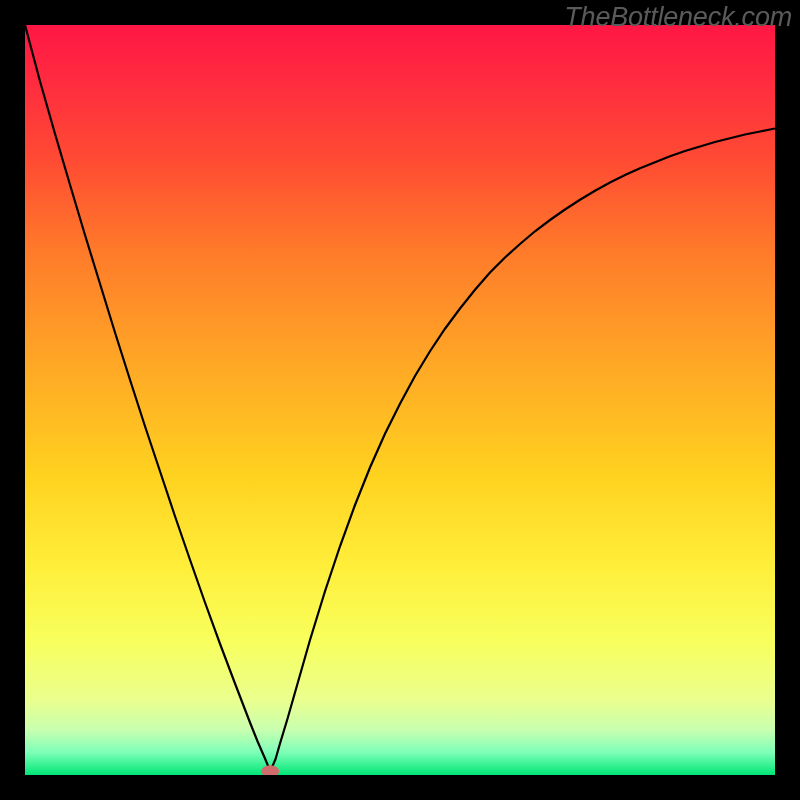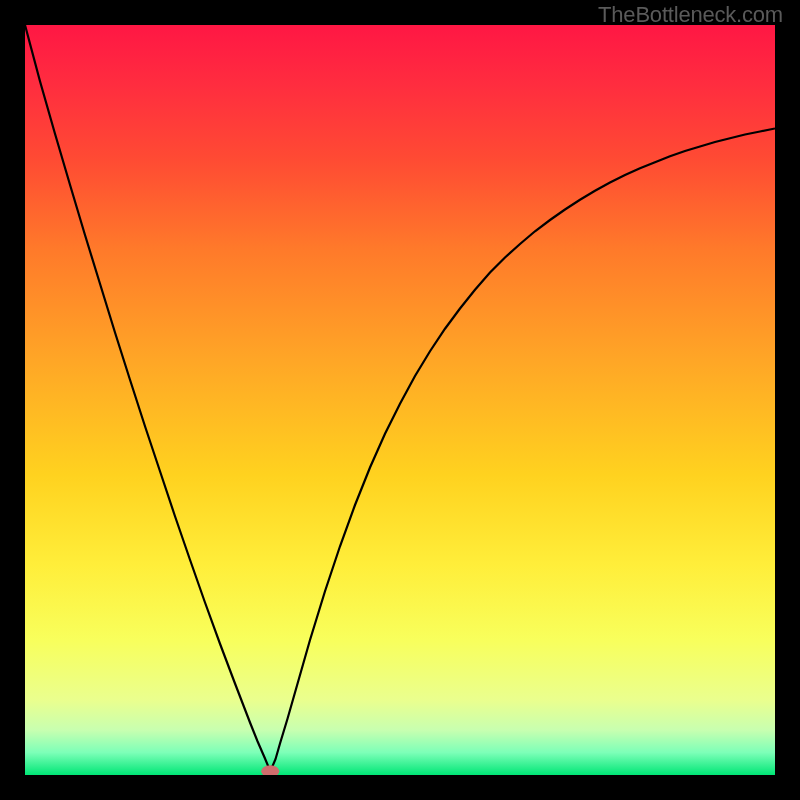--- a/index.html
+++ b/index.html
@@ -12,27 +12,28 @@
     overflow: hidden;
   }
   .chart-container {
     position: relative;
     width: 800px;
     height: 800px;
   }
   .watermark {
     position: absolute;
     top: 2px;
-    right: 17px;
+    right: 8px;
     color: #5a5a5a;
-    font-size: 22px;
+    font-size: 27px;
     font-weight: 500;
     letter-spacing: -0.2px;
     z-index: 50;
     user-select: none;
+    font-style: italic;
   }
   svg.chart-svg {
     position: absolute;
     left: 0;
     top: 0;
     width: 800px;
     height: 800px;
   }
 </style>
 </head>

